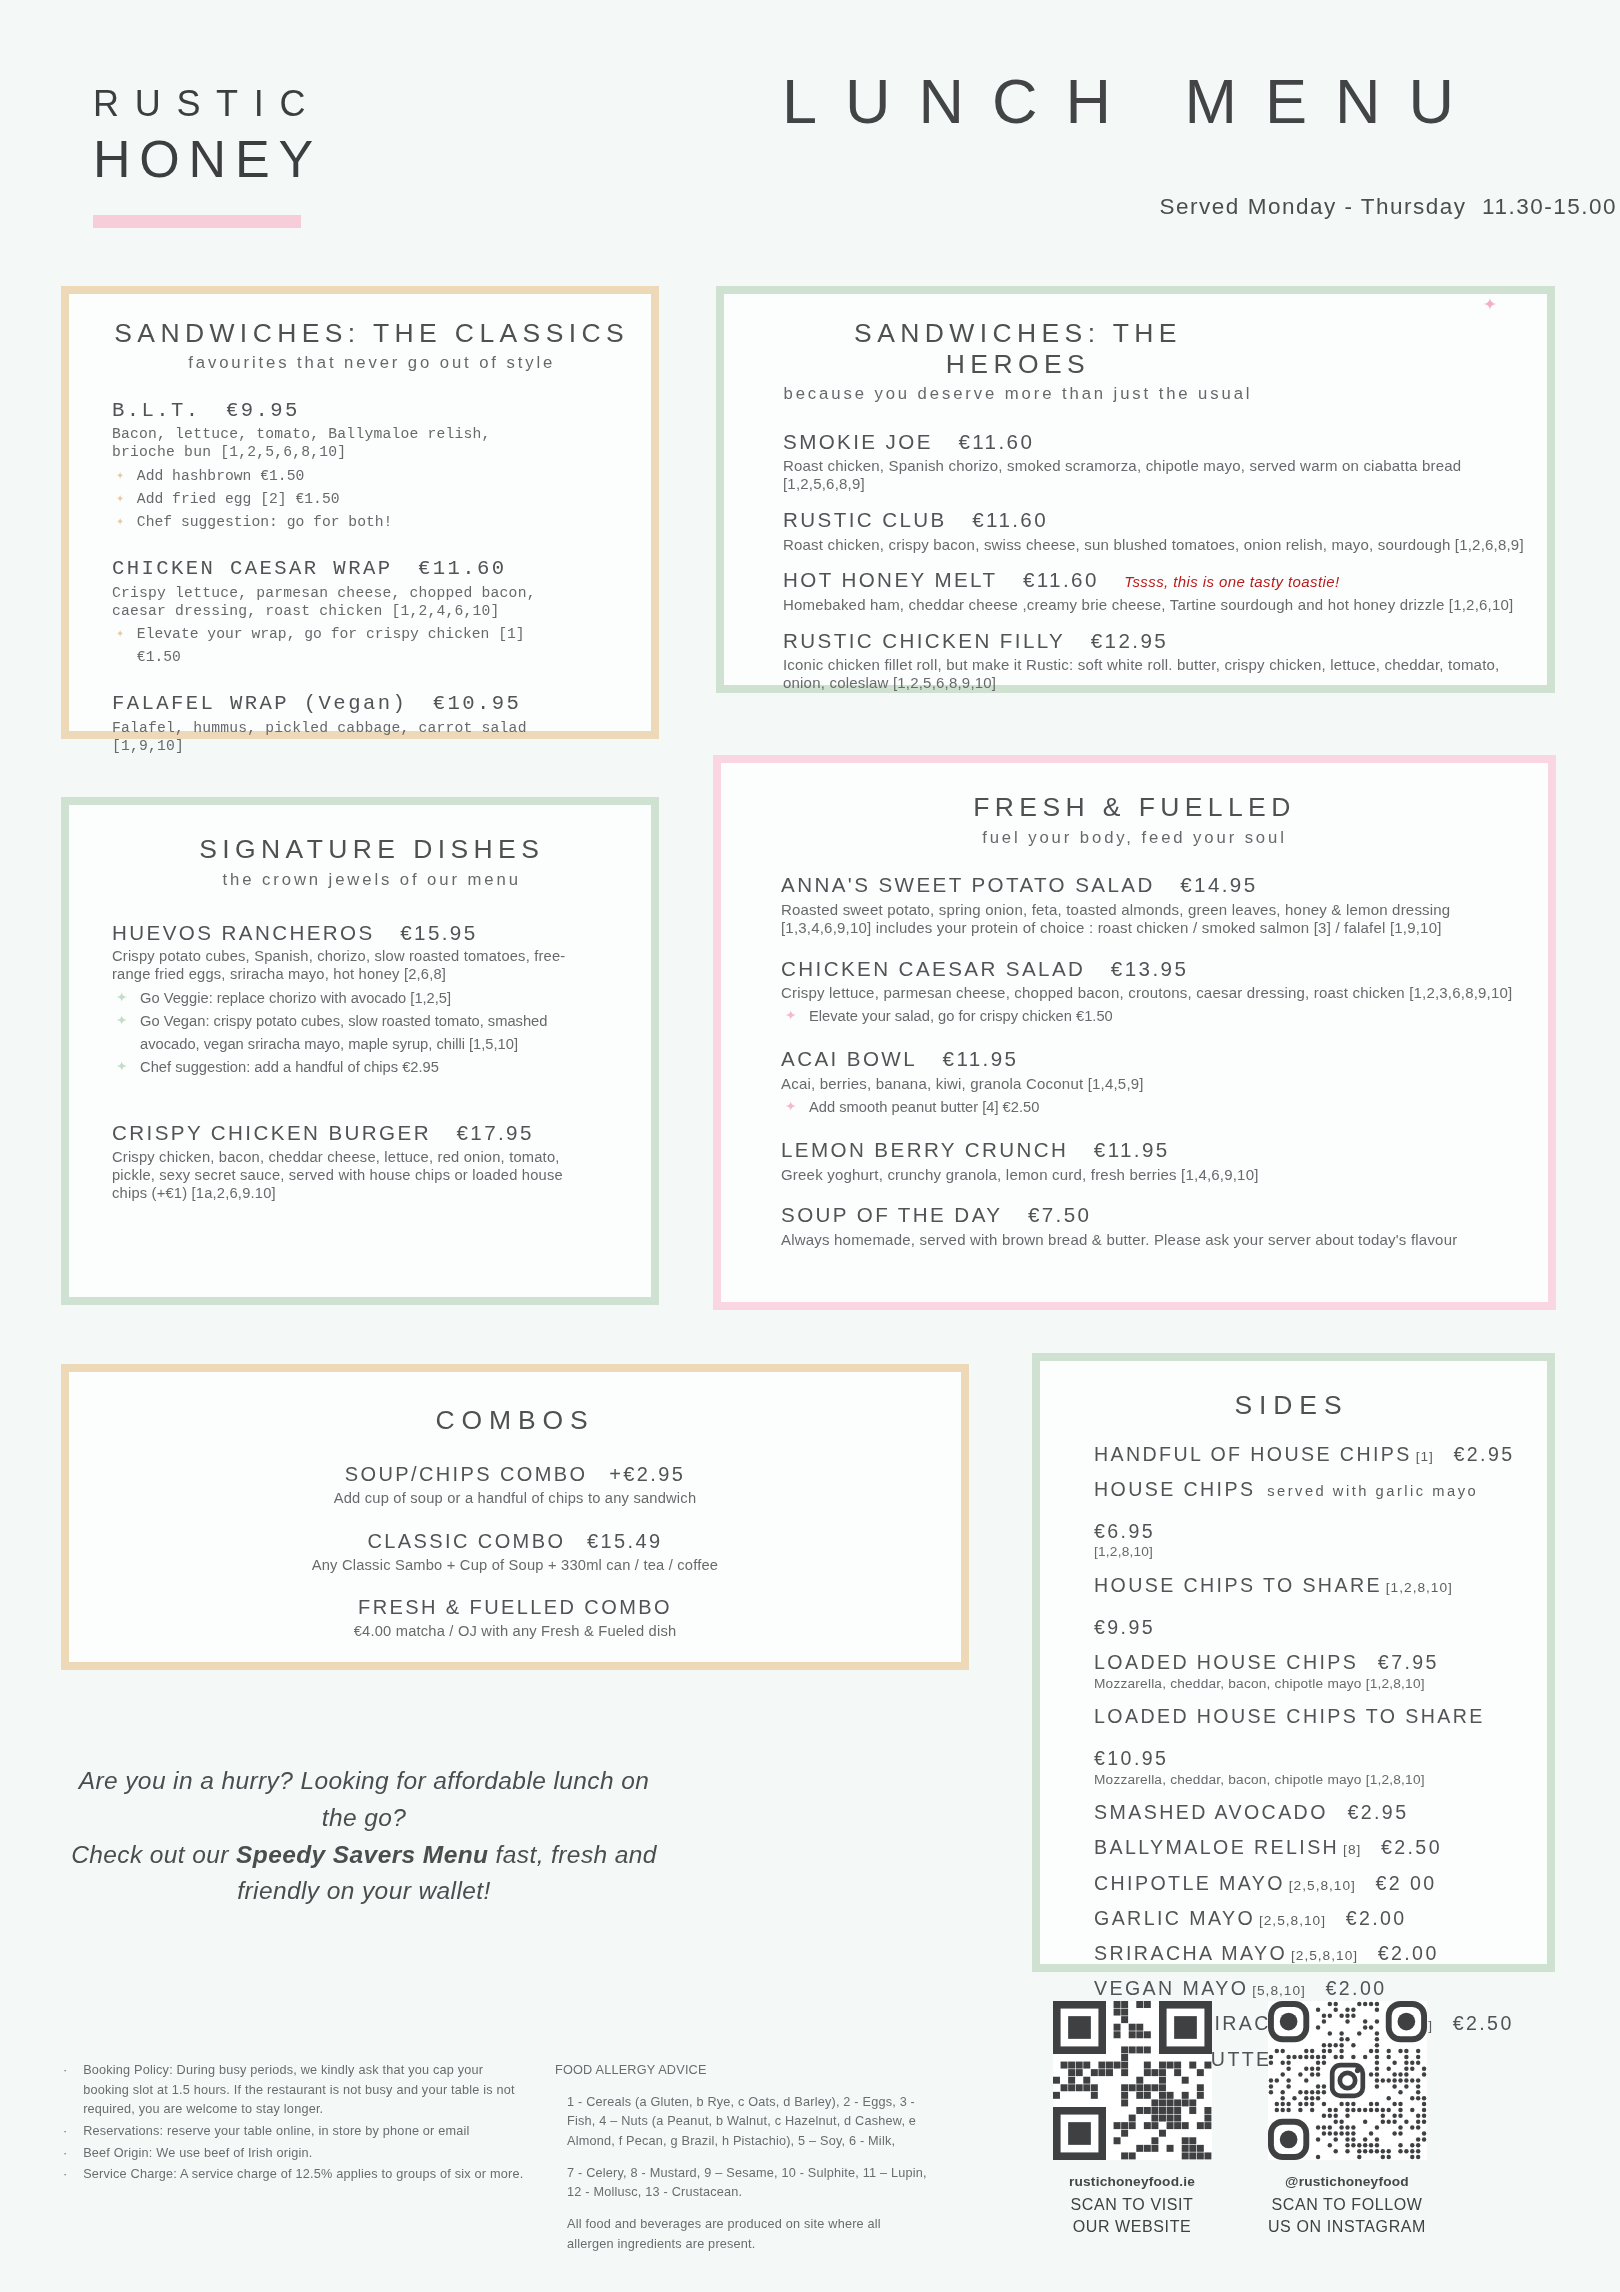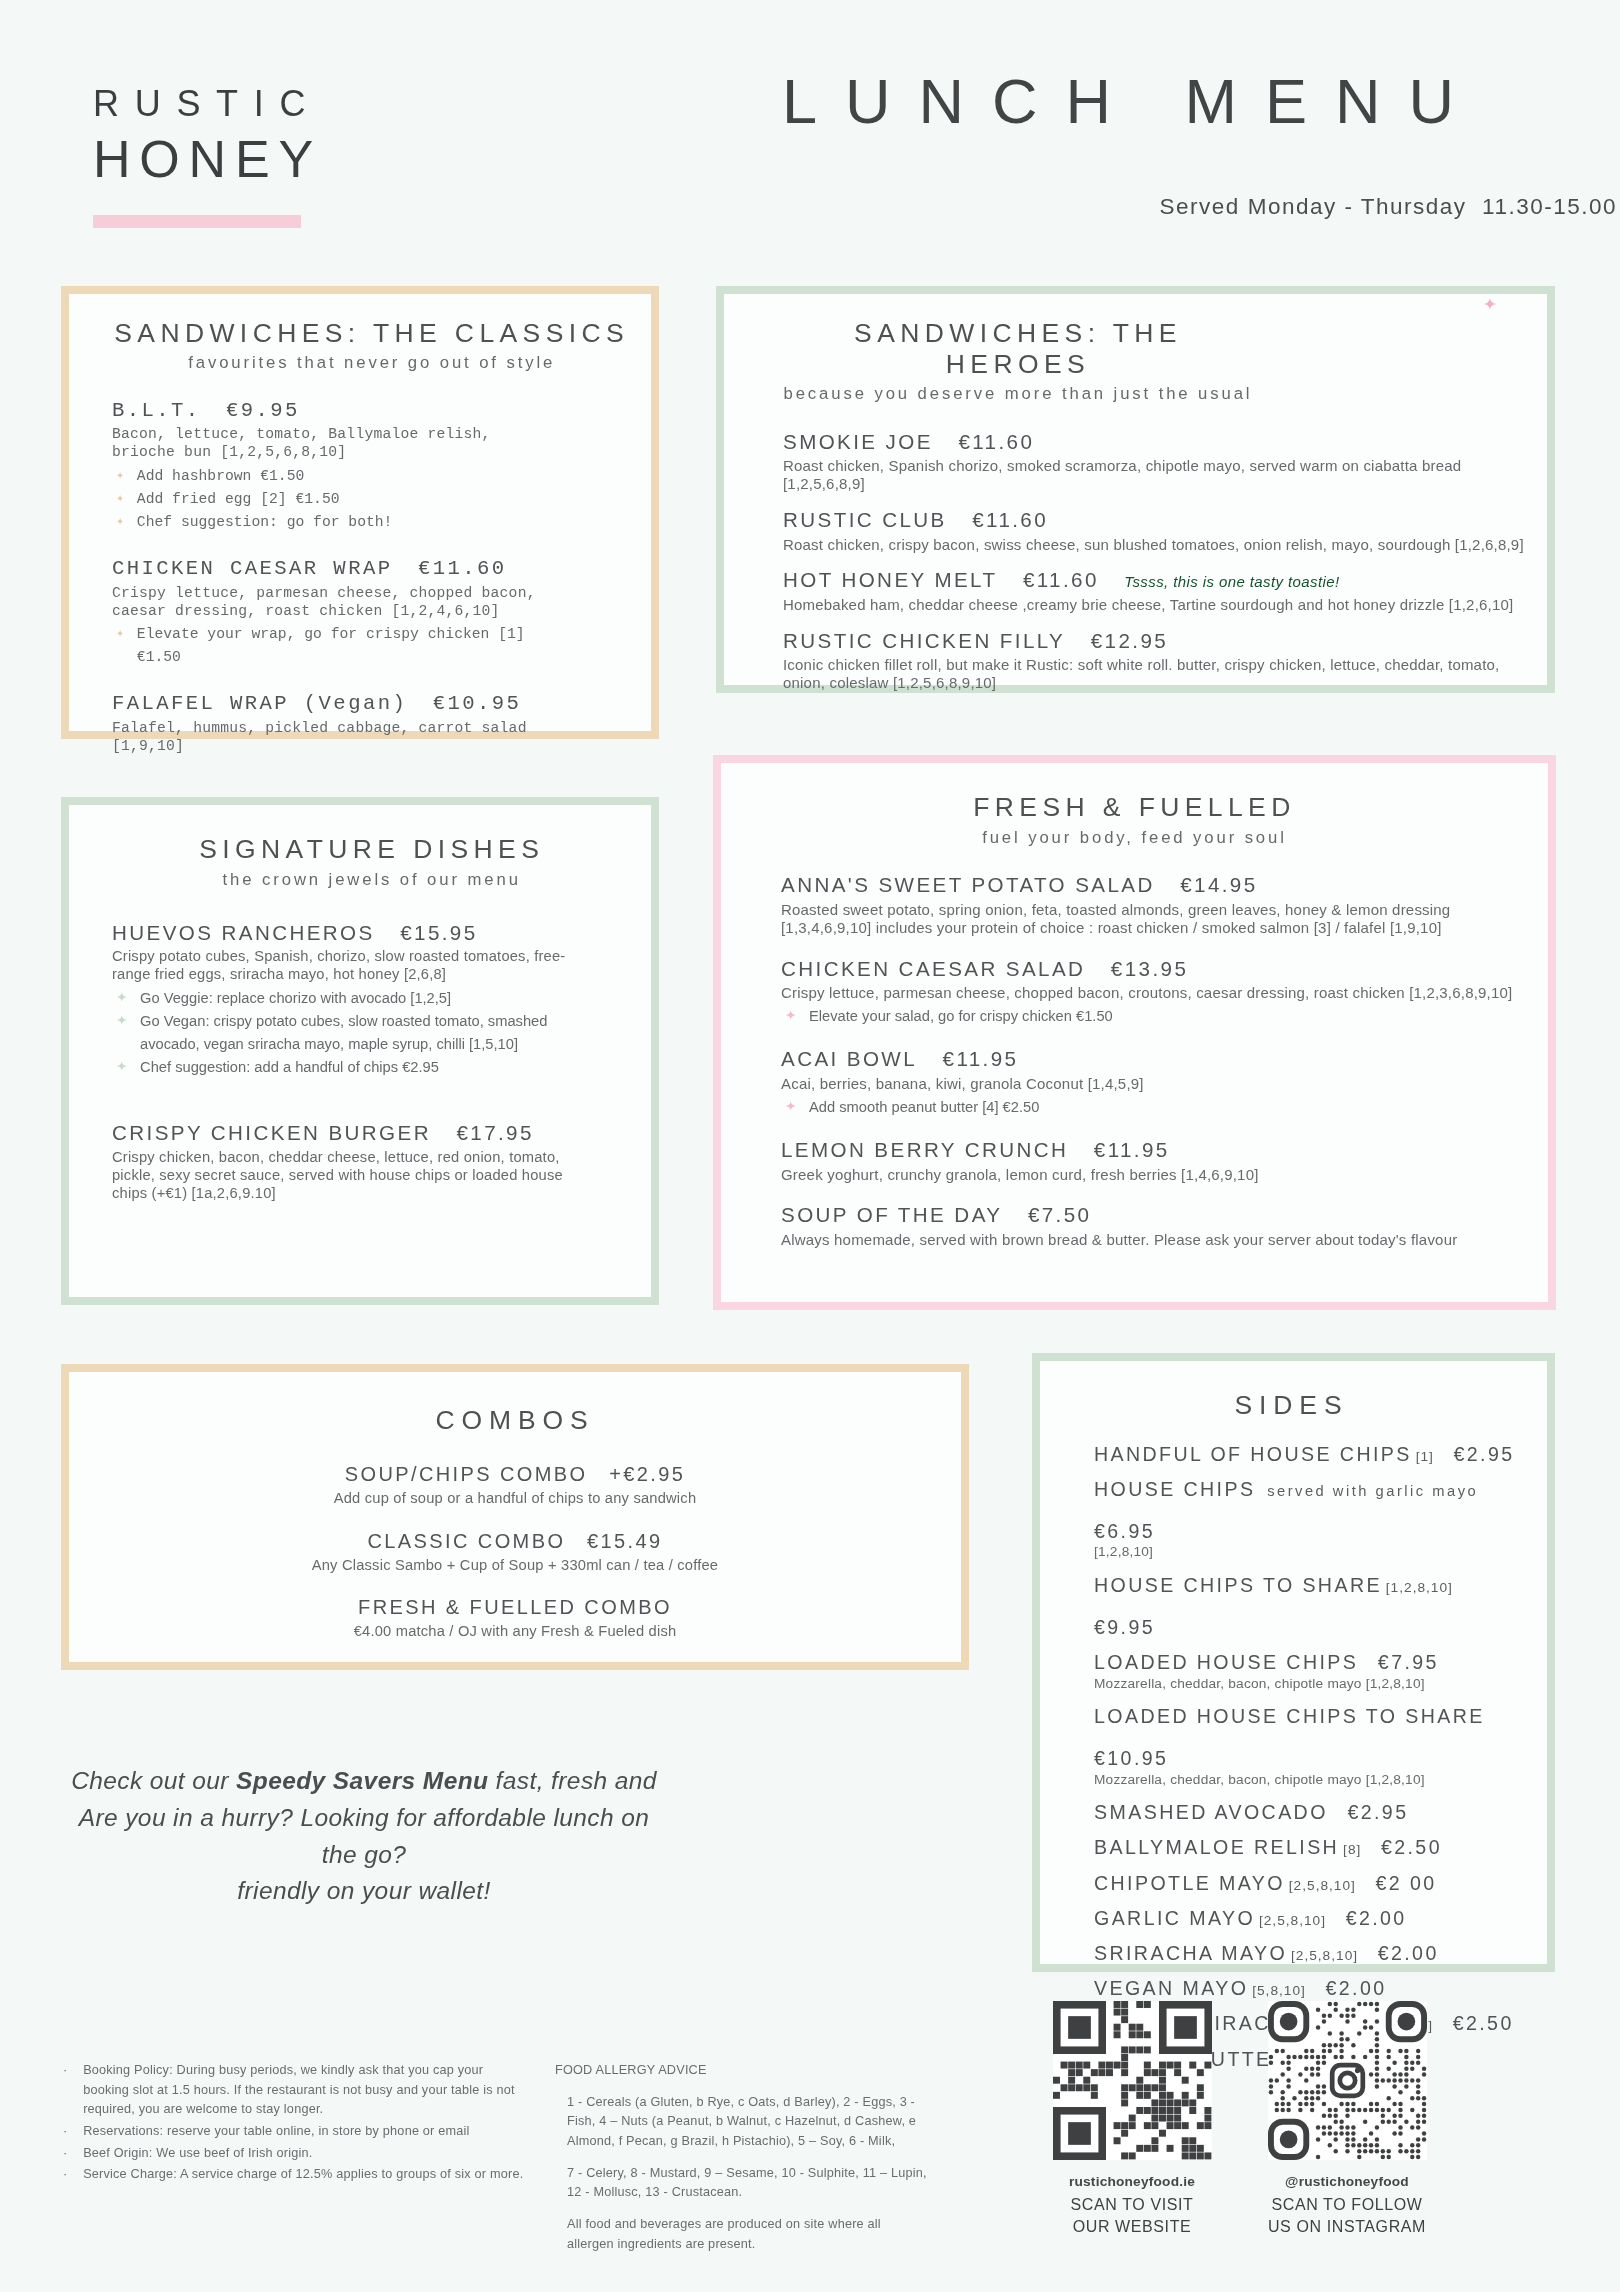--- a/index.html
+++ b/index.html
@@ -50,21 +50,21 @@
   #box-signature .menu-item{margin-bottom:43px;}
   #box-fresh .menu-item{margin-bottom:19.6px;}
   #box-sides .menu-item{margin-bottom:12.7px;}
   #box-combos .menu-item{margin-bottom:21.6px;}
 
   .item-head{display:flex;align-items:baseline;gap:25.5px;flex-wrap:wrap;
     font-size:20.6px;letter-spacing:2.4px;color:#525356;line-height:1.15;}
   #box-sides .item-head{font-size:19.6px;gap:19.6px;}
   .item-tag{font-size:13.7px;letter-spacing:1px;margin-left:-15.7px;color:#5c5d5f;}
   .item-sub{font-size:14.7px;letter-spacing:2.5px;margin-left:-7.8px;color:#5c5d5f;}
-  .item-note{font-style:italic;font-size:15px;letter-spacing:0.4px;color:#14532d;}
+  .item-note{font-style:italic;font-size:15px;letter-spacing:0.4px;color:#b91c1c;}
   .item-desc{font-size:14.7px;line-height:1.22;letter-spacing:0.2px;color:#68696c;margin-top:3.9px;}
   #box-heroes .item-desc,#box-fresh .item-desc{font-size:15px;line-height:1.2;}
   #box-sides .item-desc{font-size:13.7px;margin-top:2px;}
   .extras{list-style:none;margin:2.9px 0 0;padding:0;}
   .extras li{display:flex;gap:12.7px;font-size:14.7px;line-height:1.55;color:#68696c;padding-left:3.9px;}
   .extras .star{flex:0 0 auto;font-size:13.7px;}
   .acc-tan .extras .star{color:#e9c9a2;}
   .acc-green .extras .star{color:#c5ddc8;}
   .acc-pink .extras .star{color:#f5b9cd;}
 
@@ -413,22 +413,22 @@
         <div class="item-head">
           <span class="item-name">PEANUT BUTTER</span>
           <span class="item-tag">[4]</span>
           <span class="item-price">€2.50</span>
         </div>
       </div>
     </div>
 </section>
 
 <div class="abs promo">
+  <div>Are you in a hurry? Looking for affordable lunch on the go?</div>
   <div><span>Check out our </span><span class="b">Speedy Savers Menu</span><span> fast, fresh and</span></div>
-  <div>Are you in a hurry? Looking for affordable lunch on the go?</div>
   <div>friendly on your wallet!</div>
 </div>
 
 <div class="abs policies">
   <ul>
       <li>Booking Policy: During busy periods, we kindly ask that you cap your booking slot at 1.5 hours. If the restaurant is not busy and your table is not required, you are welcome to stay longer.</li>
       <li>Reservations: reserve your table online, in store by phone or email</li>
       <li>Beef Origin: We use beef of Irish origin.</li>
       <li>Service Charge: A service charge of 12.5% applies to groups of six or more.</li>
     </ul>

